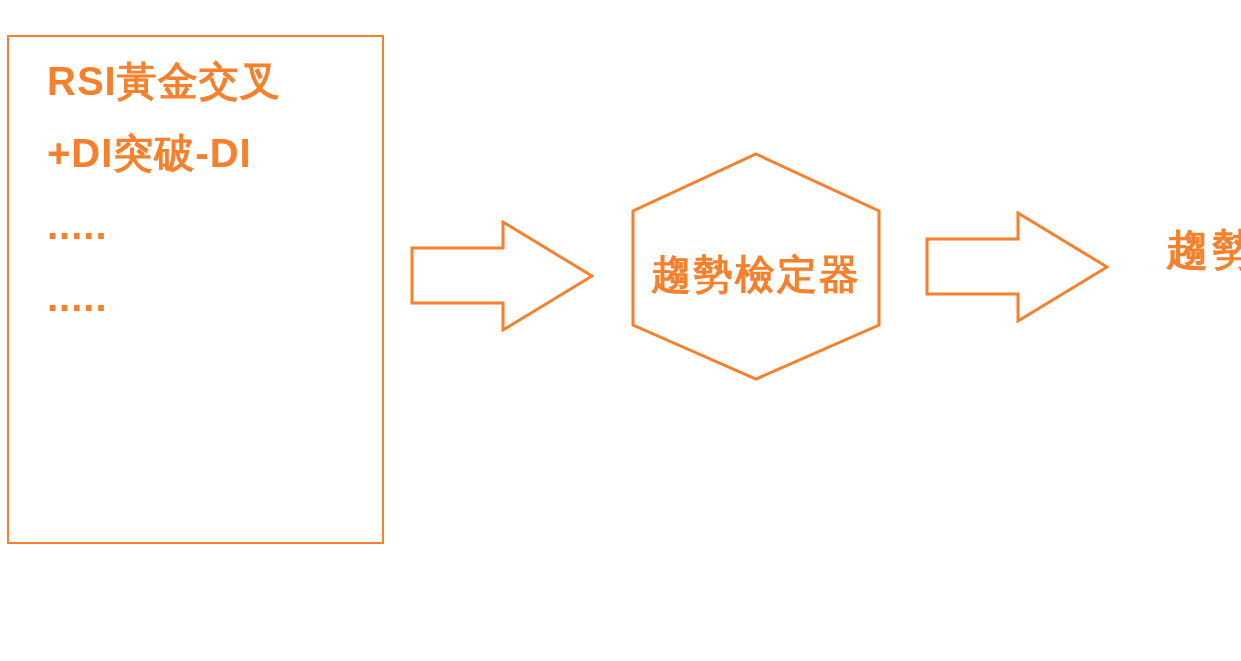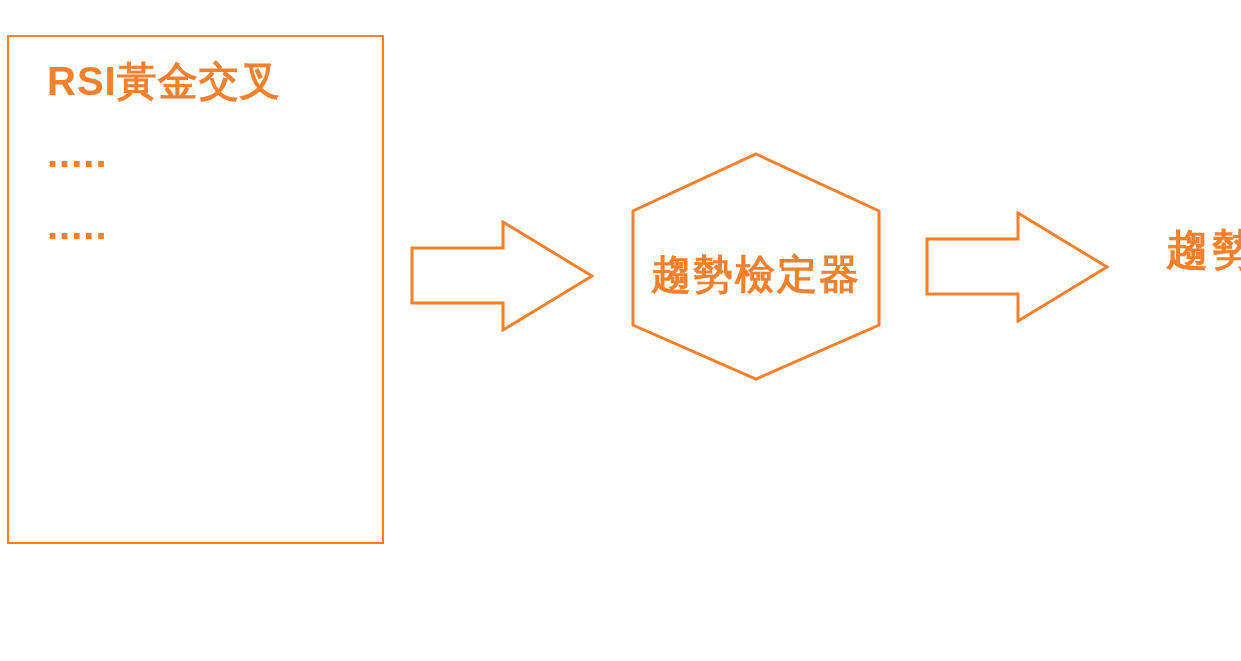--- a/index.html
+++ b/index.html
@@ -113,20 +113,21 @@
     white-space: nowrap;
   }
 </style>
 </head>
 <body>
 
 <div class="canvas">
 
   <div class="signal-box">
     <span class="line">RSI黃金交叉</span>
+    <span class="line">+DI突破-DI</span>
     <span class="line">.....</span>
     <span class="line">.....</span>
   </div>
 
   <div class="flow-arrow arrow-1">
     <svg width="184" height="112" viewBox="0 0 184 112" aria-hidden="true">
       <polygon points="2,28 93,28 93,2 182,56 93,110 93,83 2,83"></polygon>
     </svg>
   </div>
 

